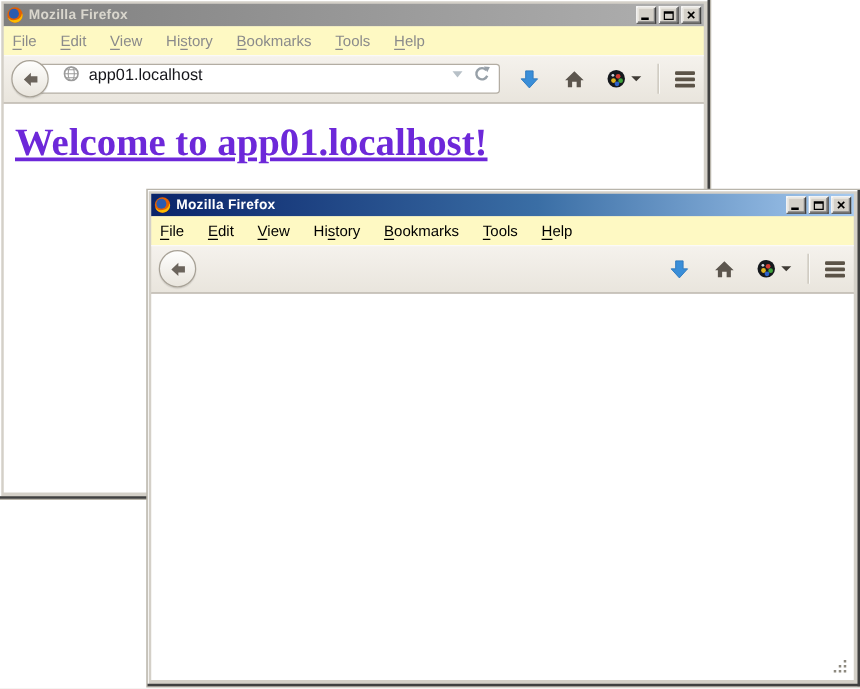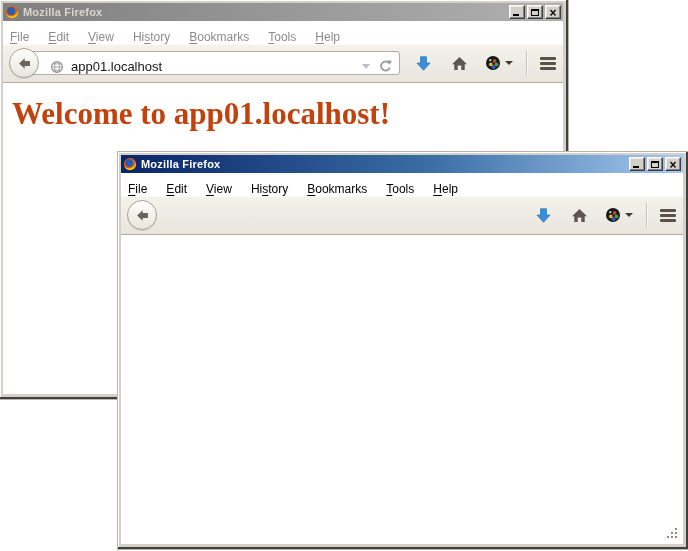--- a/index.html
+++ b/index.html
@@ -39,22 +39,22 @@
     box-shadow: inset -1px -1px 0 #808080, inset 1px 1px 0 #ece9e2;
     position:relative; display:flex; align-items:center; justify-content:center;
     cursor:default;
   }
   .glyph-min { position:absolute; left:3px; bottom:2px; width:6px; height:2px; background:#000; }
   .glyph-max { width:8px; height:7px; box-sizing:border-box; border:1px solid #000; border-top-width:2px; }
   .glyph-close::before { content:"×"; font-size:12px; font-weight:bold; line-height:10px; color:#000; }
 
   
   .menubar {
-    height:23px; flex:0 0 23px; background:#ffffff;
-    display:flex; align-items:flex-end; padding-left:7px; gap:19px;
+    height:23px; flex:0 0 23px; background:#fef9c3;
+    display:flex; align-items:center; padding-left:7px; gap:19px;
     font-size:12px; color:#000;
   }
   .window.inactive .menubar { color:#8b8b8b; }
   .menu-item { cursor:default; }
   .menu-item u { text-underline-offset:2px; }
 
   
   .navbar {
     height:38px; flex:0 0 38px; position:relative;
     background:linear-gradient(#f5f2ed,#e9e5dd);
@@ -64,21 +64,21 @@
   .back-btn {
     position:absolute; left:6px; top:4px; width:30px; height:30px; box-sizing:border-box;
     border-radius:50%; background:linear-gradient(#fefefd,#e9e5dd);
     border:1px solid #a8a297; z-index:2;
     display:flex; align-items:center; justify-content:center;
     box-shadow:0 1px 1px rgba(0,0,0,.12);
   }
   .urlbar {
     position:absolute; left:20px; top:7px; width:377px; height:24px; box-sizing:border-box;
     background:#fff; border:1px solid #b3ada3; border-radius:3px;
-    display:flex; align-items:flex-end; padding:0 6px 0 26px; z-index:1;
+    display:flex; align-items:flex-start; padding:0 6px 0 26px; z-index:1;
   }
   .globe { width:14px; height:14px; flex:0 0 14px; margin-right:7px; }
   .url-text { font-size:13px; color:#15151a; white-space:nowrap; }
   .urlbar-right { margin-left:auto; display:flex; align-items:center; gap:8px; }
   .url-drop {
     width:0; height:0;
     border-left:4px solid transparent; border-right:4px solid transparent;
     border-top:5px solid #b7c0c7;
   }
   .nav-icons {
@@ -93,22 +93,23 @@
   }
   .tb-sep { width:1px; height:24px; background:#c6c1b7; box-shadow:1px 0 0 #fbfaf7; margin:0 13px; }
   .hamburger { display:flex; flex-direction:column; gap:2px; }
   .hamburger span { width:16px; height:3px; background:#5b5347; border-radius:1px; }
 
   
   .content { flex:1 1 auto; background:#ffffff; position:relative; overflow:hidden; }
   .content h1 {
     margin:13px 0 0 9px;
     font-family:"Liberation Serif", serif;
-    font-weight:bold; font-size:31px; color:#c2410c;
+    font-weight:bold; font-size:31px; color:#6d28d9;
     white-space:nowrap;
+    text-decoration:underline;
   }
   .resize-grip { position:absolute; right:4px; bottom:4px; }
 </style>
 </head>
 <body>
 
 <div class="window inactive" id="win-back">
   <div class="titlebar">
     <svg class="app-icon" viewBox="0 0 16 16">
       <circle cx="8" cy="8" r="7" fill="#e66000"></circle>

